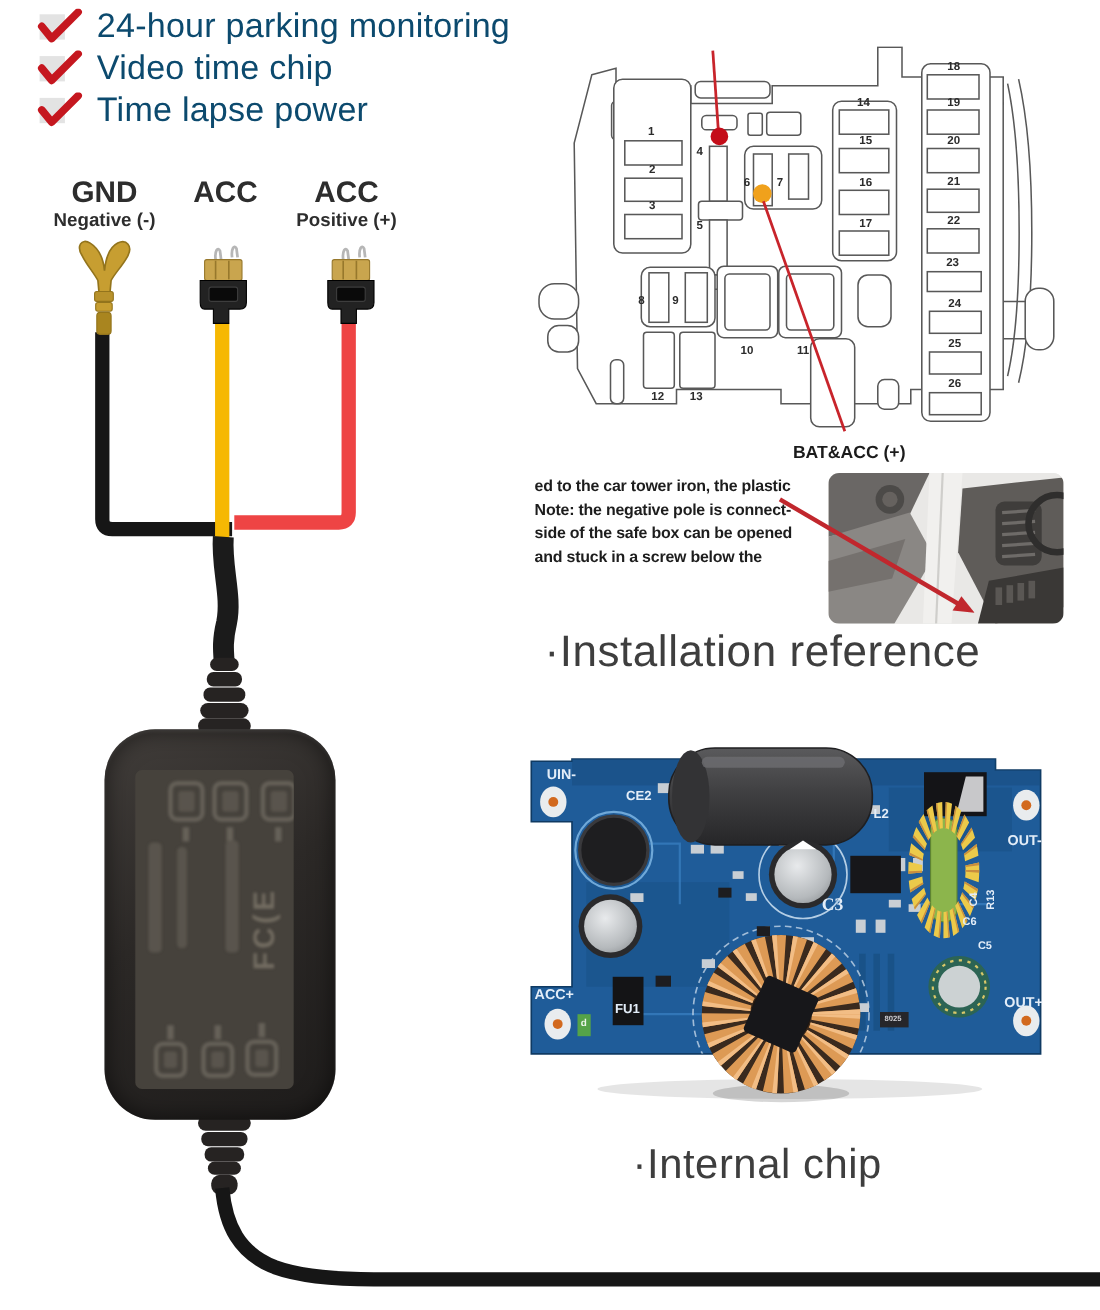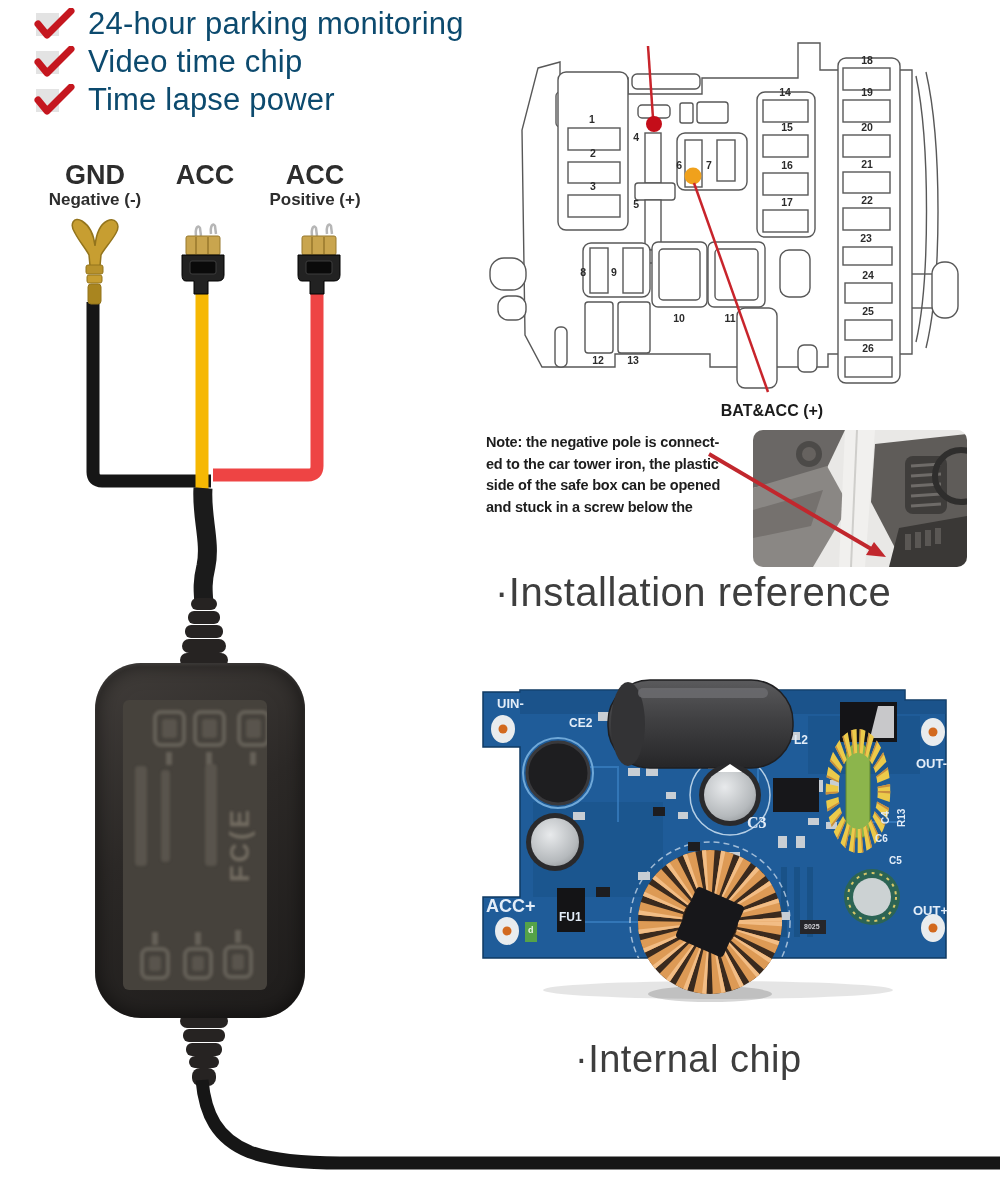--- a/index.html
+++ b/index.html
@@ -286,22 +286,22 @@
       </g>
 
     <line x1="168" y1="4" x2="173" y2="76" stroke="#c8242b" stroke-width="2.5"></line>
     <circle cx="174" cy="82" r="8" fill="#c40d19"></circle>
     <circle cx="213" cy="134" r="8.5" fill="#f0a11c"></circle>
     <line x1="214" y1="141" x2="288" y2="350" stroke="#c8242b" stroke-width="2.5"></line>
     <text x="292" y="374" text-anchor="middle" class="bat-label">BAT&amp;ACC (+)</text>
   </svg>
 
   <div id="note">
+    <div>ed to the car tower iron, the plastic</div>
     <div>Note: the negative pole is connect-</div>
-    <div>ed to the car tower iron, the plastic</div>
     <div>side of the safe box can be opened</div>
     <div>and stuck in a screw below the</div>
   </div>
 
   <div id="car-photo">
     <svg width="214" height="137" viewBox="0 0 214 137">
       <rect width="214" height="137" fill="#e9e8e6"></rect>
       <polygon points="0,0 92,0 72,42 0,58" fill="#6a6765"></polygon>
       <circle cx="56" cy="24" r="13" fill="#4c4a48"></circle>
       <circle cx="56" cy="24" r="7" fill="#66625f"></circle>
@@ -462,20 +462,20 @@
     
     <span class="pcb-label" style="left:19px;top:24px;font-size:13px;">UIN-</span>
     <span class="pcb-label" style="left:91px;top:44px;font-size:12px;">CE2</span>
     <span class="pcb-label" style="left:316px;top:61px;font-size:12px;">L2</span>
     <span class="pcb-label" style="left:438px;top:84px;font-size:13px;">OUT-</span>
     <span class="pcb-label" style="left:269px;top:142px;font-size:16px;font-family:Liberation Serif, serif;">C3</span>
     <span class="pcb-label rot" style="left:402px;top:152px;font-size:10px;">C4</span>
     <span class="pcb-label rot" style="left:418px;top:155px;font-size:10px;">R13</span>
     <span class="pcb-label" style="left:397px;top:161px;font-size:10px;">C6</span>
     <span class="pcb-label" style="left:411px;top:183px;font-size:10px;">C5</span>
-    <span class="pcb-label" style="left:8px;top:224px;font-size:18px;">ACC+</span>
+    <span class="pcb-label" style="left:8px;top:224px;font-size:13px;">ACC+</span>
     <span class="pcb-label" style="left:48px;top:238px;font-size:12px;padding-left:33px;">FU1</span>
     <span class="pcb-label" style="left:435px;top:231px;font-size:13px;">OUT+</span>
     <span class="pcb-label" style="left:326px;top:251px;font-size:7px;color:#cfcfd4;">8025</span>
     <span class="pcb-label" style="left:50px;top:253px;font-size:9px;color:#eaf5e8;">d</span>
   </div>
 
 </div>
 
 </body></html>

